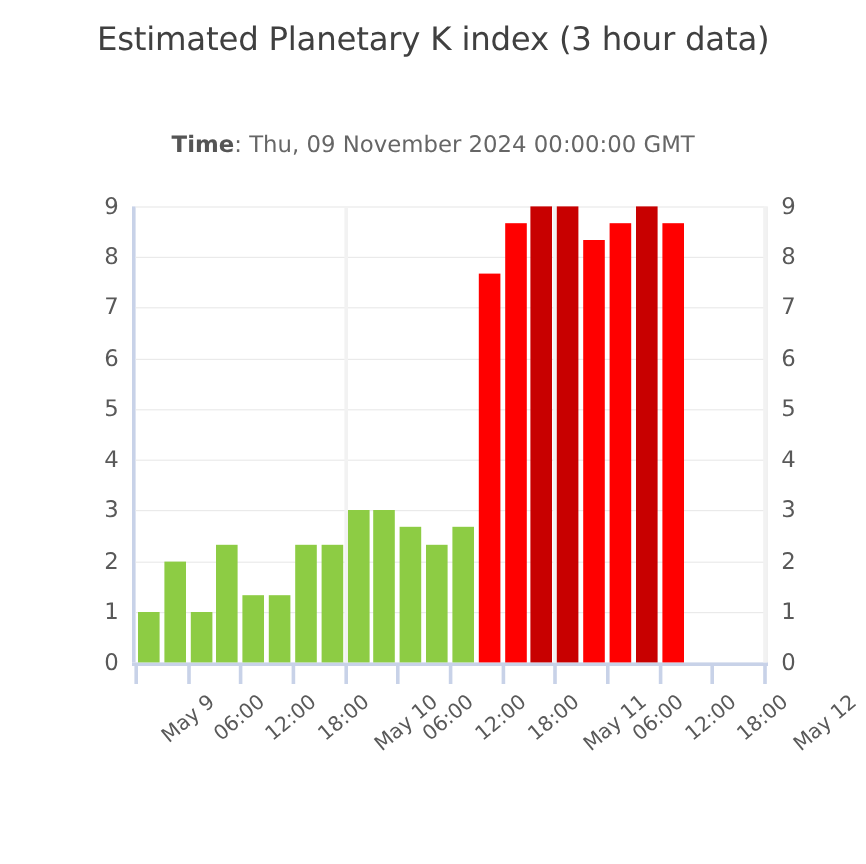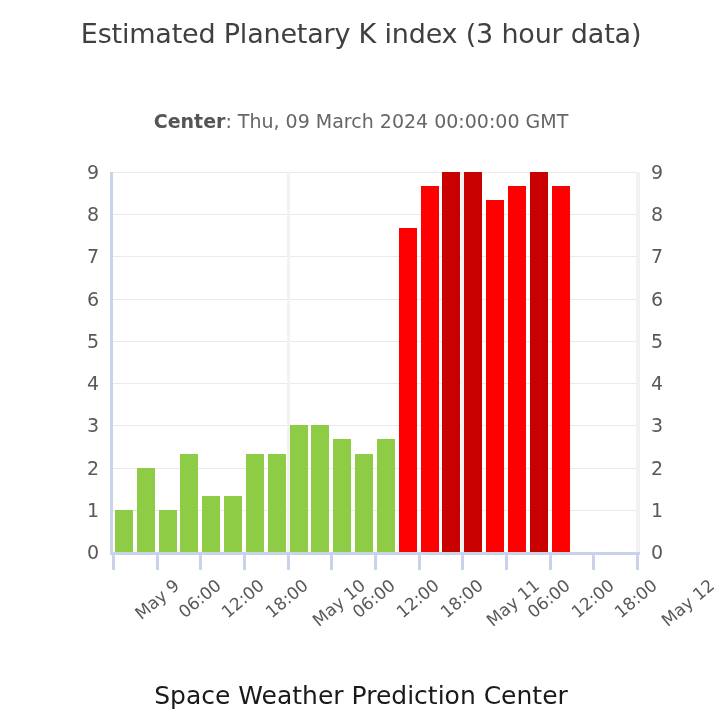--- a/index.html
+++ b/index.html
@@ -146,21 +146,21 @@
     color: #1a1a1a;
   }
 </style>
 </head>
 <body>
 
 <div id="root">
 
   <div id="title">Estimated Planetary K index (3 hour data)</div>
 
-  <div id="subtitle"><span class="lead">Center</span><span>: Thu, 09 March 2024 00:00:00 GMT</span></div>
+  <div id="subtitle"><span class="lead">Time</span><span>: Thu, 09 November 2024 00:00:00 GMT</span></div>
 
   <div id="plot">
     <div class="axis-line-left"></div>
     <div class="axis-line-right"></div>
     <div class="axis-line-bottom"></div>
     <div id="gridlines">
         <div class="gridline" style="top: 337.778px;"></div>
         <div class="gridline" style="top: 295.556px;"></div>
         <div class="gridline" style="top: 253.333px;"></div>
         <div class="gridline" style="top: 211.111px;"></div>
@@ -246,15 +246,14 @@
       <div class="xtick-mark" style="left: 505px;"></div>
       <div class="xtick-label" style="left: 512px;">06:00</div>
       <div class="xtick-mark" style="left: 548.667px;"></div>
       <div class="xtick-label" style="left: 555.667px;">12:00</div>
       <div class="xtick-mark" style="left: 592.333px;"></div>
       <div class="xtick-label" style="left: 599.333px;">18:00</div>
       <div class="xtick-mark" style="left: 636px;"></div>
       <div class="xtick-label" style="left: 643px;">May 12</div>
     </div>
 
-  <div id="footer">Space Weather Prediction Center</div>
 
 </div>
 
 </body></html>

